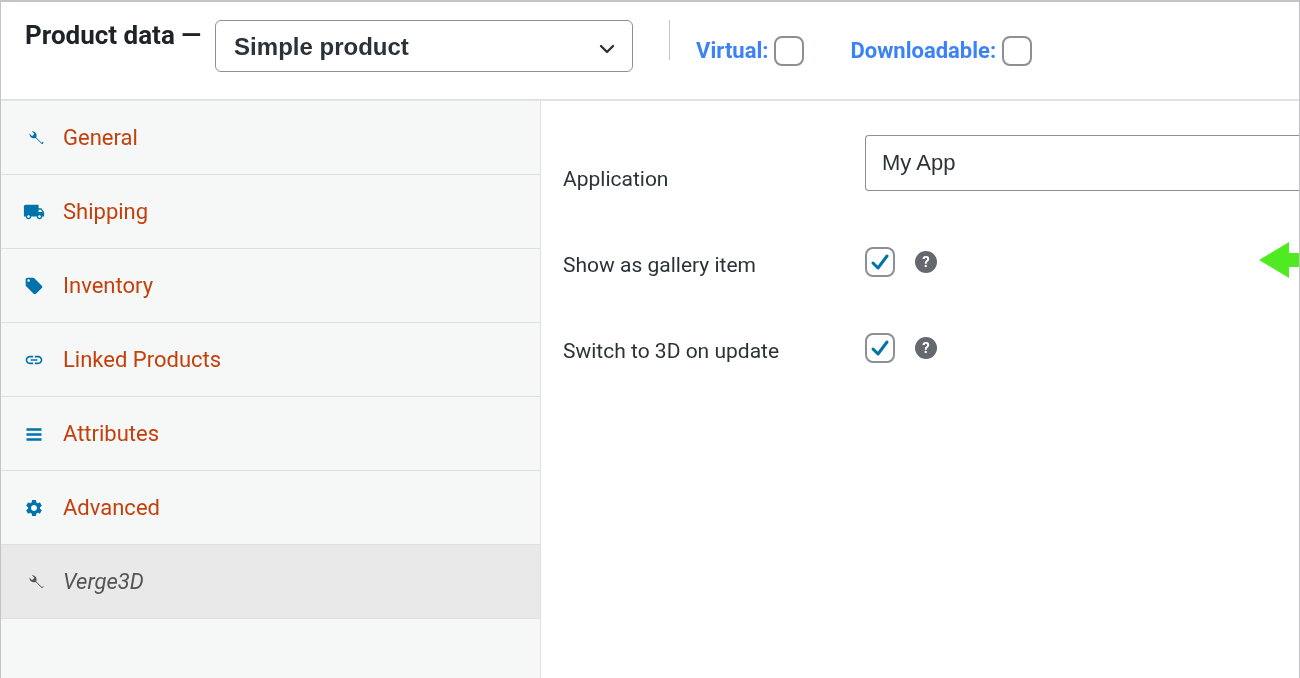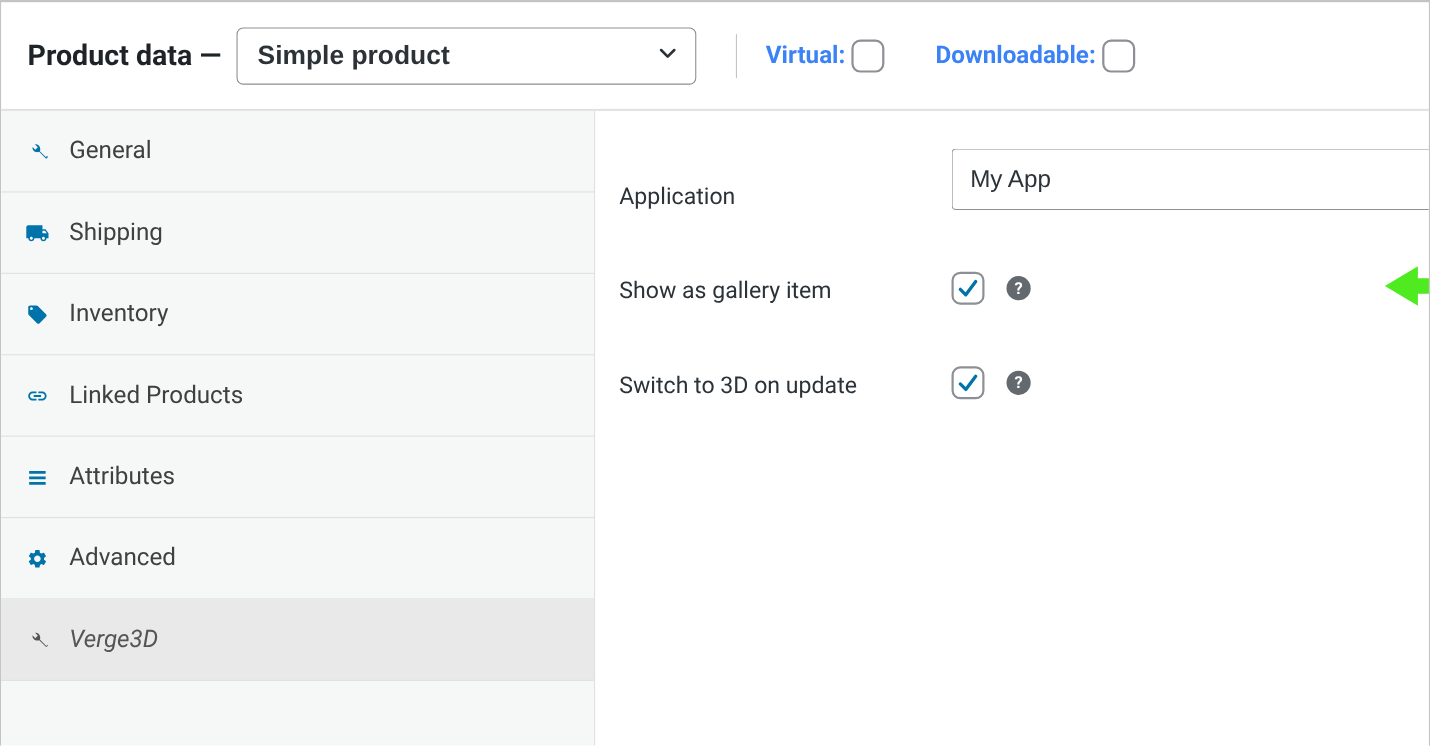--- a/index.html
+++ b/index.html
@@ -13,21 +13,20 @@
     border: 1px solid #c3c4c7;
     border-top: 2px solid #c3c4c7;
     border-bottom: none;
     width: 1300px;
     height: 678px;
     overflow: hidden;
     position: relative;
   }
   .header {
     display: flex;
-    align-items: center;
     padding: 18px 24px;
     border-bottom: 1px solid #e0e0e0;
     gap: 14px;
     height: 98px;
   }
   .header-title {
     font-size: 26px;
     font-weight: 700;
     color: #1d2327;
   }
@@ -96,21 +95,21 @@
     border-right: 1px solid #e0e0e0;
   }
   .tabs li {
     list-style: none;
     border-bottom: 1px solid #e0e0e0;
     padding: 24px 20px 24px 22px;
     display: flex;
     align-items: center;
     gap: 18px;
     cursor: pointer;
-    color: #404040;
+    color: #c2410c;
     font-size: 22px;
   }
   .tabs li .tab-icon {
     width: 22px;
     height: 22px;
     display: inline-flex;
     align-items: center;
     justify-content: center;
     color: #0073aa;
     flex-shrink: 0;

